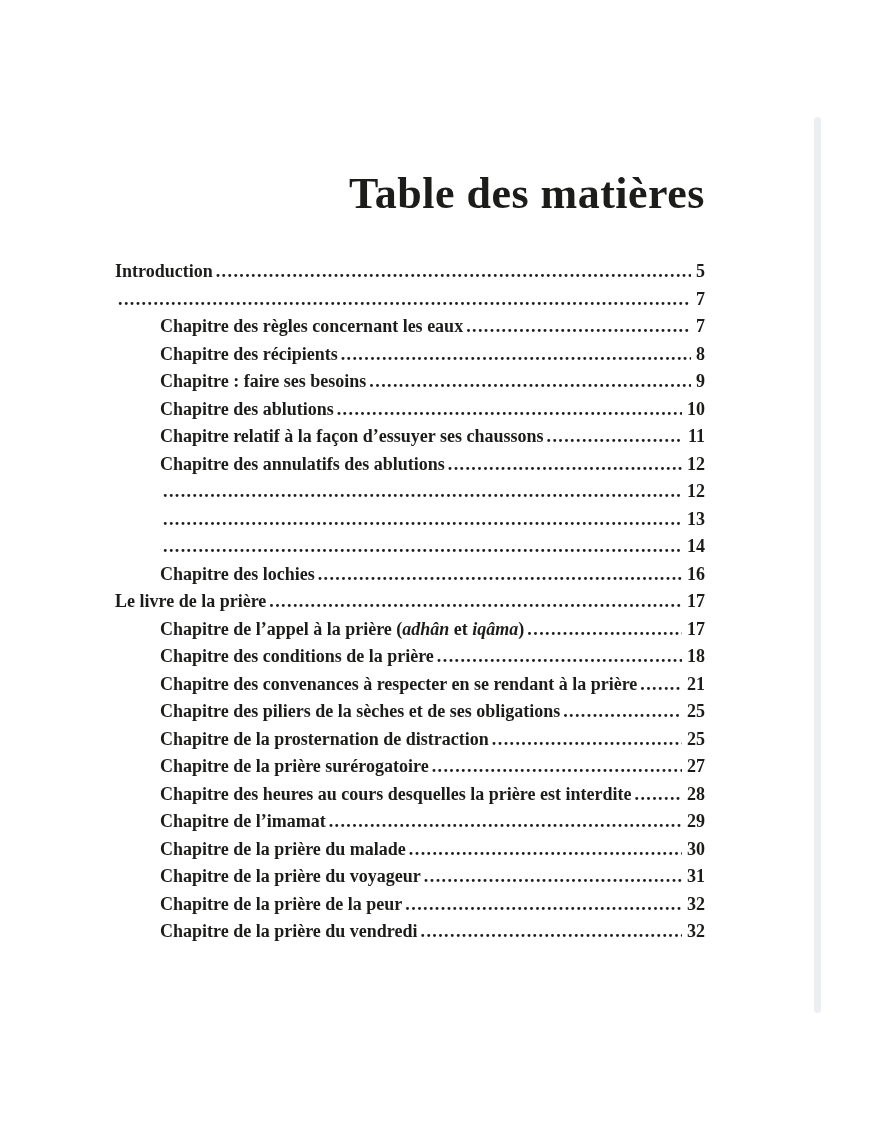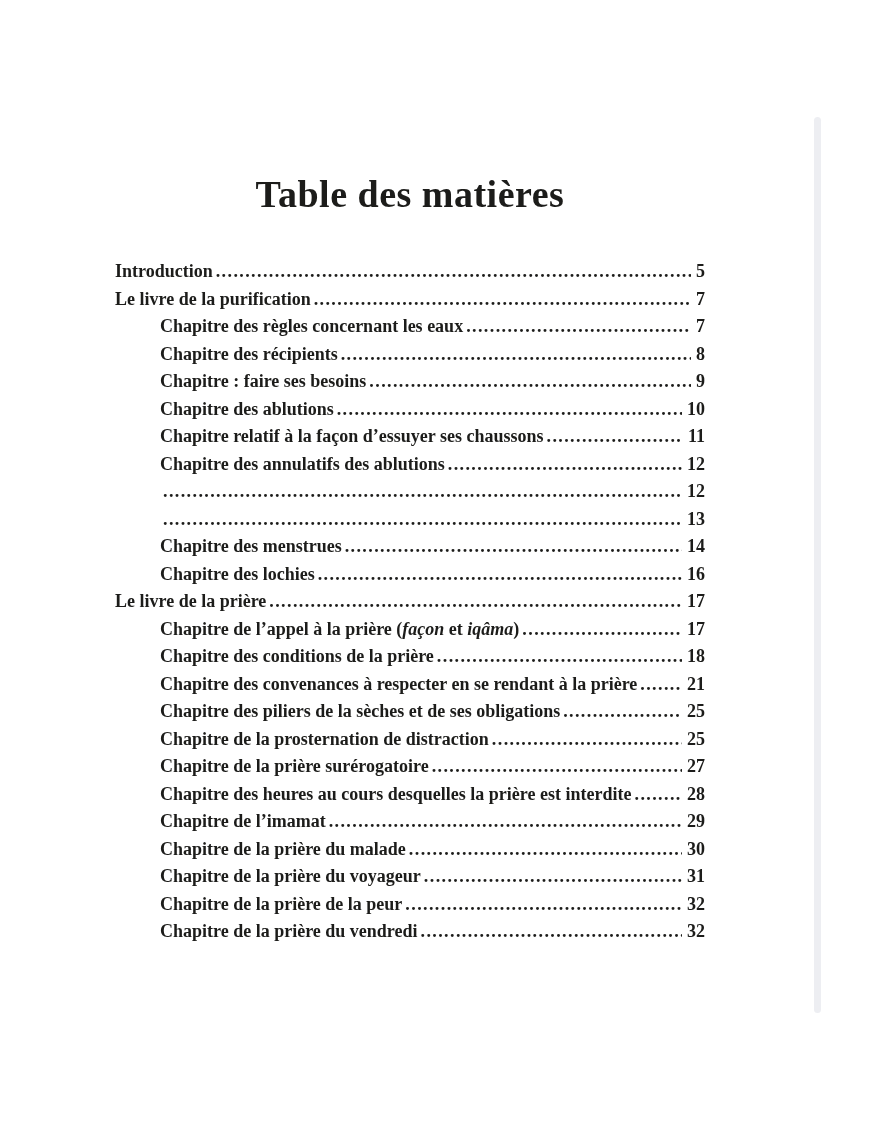--- a/index.html
+++ b/index.html
@@ -15,22 +15,22 @@
     font-family: "Liberation Serif", "DejaVu Serif", serif;
     color: #1c1c1a;
   }
   .page-title {
     position: absolute;
     left: 115px;
     width: 590px;
     top: 170px;
     height: 48px;
     line-height: 48px;
-    text-align: center;
-    font-size: 38px;
+    text-align: right;
+    font-size: 44px;
     font-weight: bold;
     letter-spacing: 0.5px;
     white-space: nowrap;
   }
   .toc {
     position: absolute;
     left: 115px;
     top: 258px;
     width: 590px;
   }
@@ -75,21 +75,20 @@
 
 <div class="page-title">Table des matières</div>
 
 <div class="toc">
     <div class="row lvl0 bold">
       <span class="label"><span>Introduction</span></span>
       <span class="leader">............................................................................................................................................................................................................................</span>
       <span class="page">5</span>
     </div>
     <div class="row lvl0 bold">
-      <span class="label"><span>Le livre de la purification</span></span>
       <span class="leader">............................................................................................................................................................................................................................</span>
       <span class="page">7</span>
     </div>
     <div class="row lvl1">
       <span class="label"><span>Chapitre des règles concernant les eaux</span></span>
       <span class="leader">............................................................................................................................................................................................................................</span>
       <span class="page">7</span>
     </div>
     <div class="row lvl1">
       <span class="label"><span>Chapitre des récipients</span></span>
@@ -118,36 +117,35 @@
     </div>
     <div class="row lvl1">
       <span class="leader">............................................................................................................................................................................................................................</span>
       <span class="page">12</span>
     </div>
     <div class="row lvl1">
       <span class="leader">............................................................................................................................................................................................................................</span>
       <span class="page">13</span>
     </div>
     <div class="row lvl1">
-      <span class="label"><span>Chapitre des menstrues</span></span>
       <span class="leader">............................................................................................................................................................................................................................</span>
       <span class="page">14</span>
     </div>
     <div class="row lvl1">
       <span class="label"><span>Chapitre des lochies</span></span>
       <span class="leader">............................................................................................................................................................................................................................</span>
       <span class="page">16</span>
     </div>
     <div class="row lvl0 bold">
       <span class="label"><span>Le livre de la prière</span></span>
       <span class="leader">............................................................................................................................................................................................................................</span>
       <span class="page">17</span>
     </div>
     <div class="row lvl1">
-      <span class="label"><span>Chapitre de l’appel à la prière (</span><i>façon</i><span> et </span><i>iqâma</i><span>)</span></span>
+      <span class="label"><span>Chapitre de l’appel à la prière (</span><i>adhân</i><span> et </span><i>iqâma</i><span>)</span></span>
       <span class="leader">............................................................................................................................................................................................................................</span>
       <span class="page">17</span>
     </div>
     <div class="row lvl1">
       <span class="label"><span>Chapitre des conditions de la prière</span></span>
       <span class="leader">............................................................................................................................................................................................................................</span>
       <span class="page">18</span>
     </div>
     <div class="row lvl1">
       <span class="label"><span>Chapitre des convenances à respecter en se rendant à la prière</span></span>

